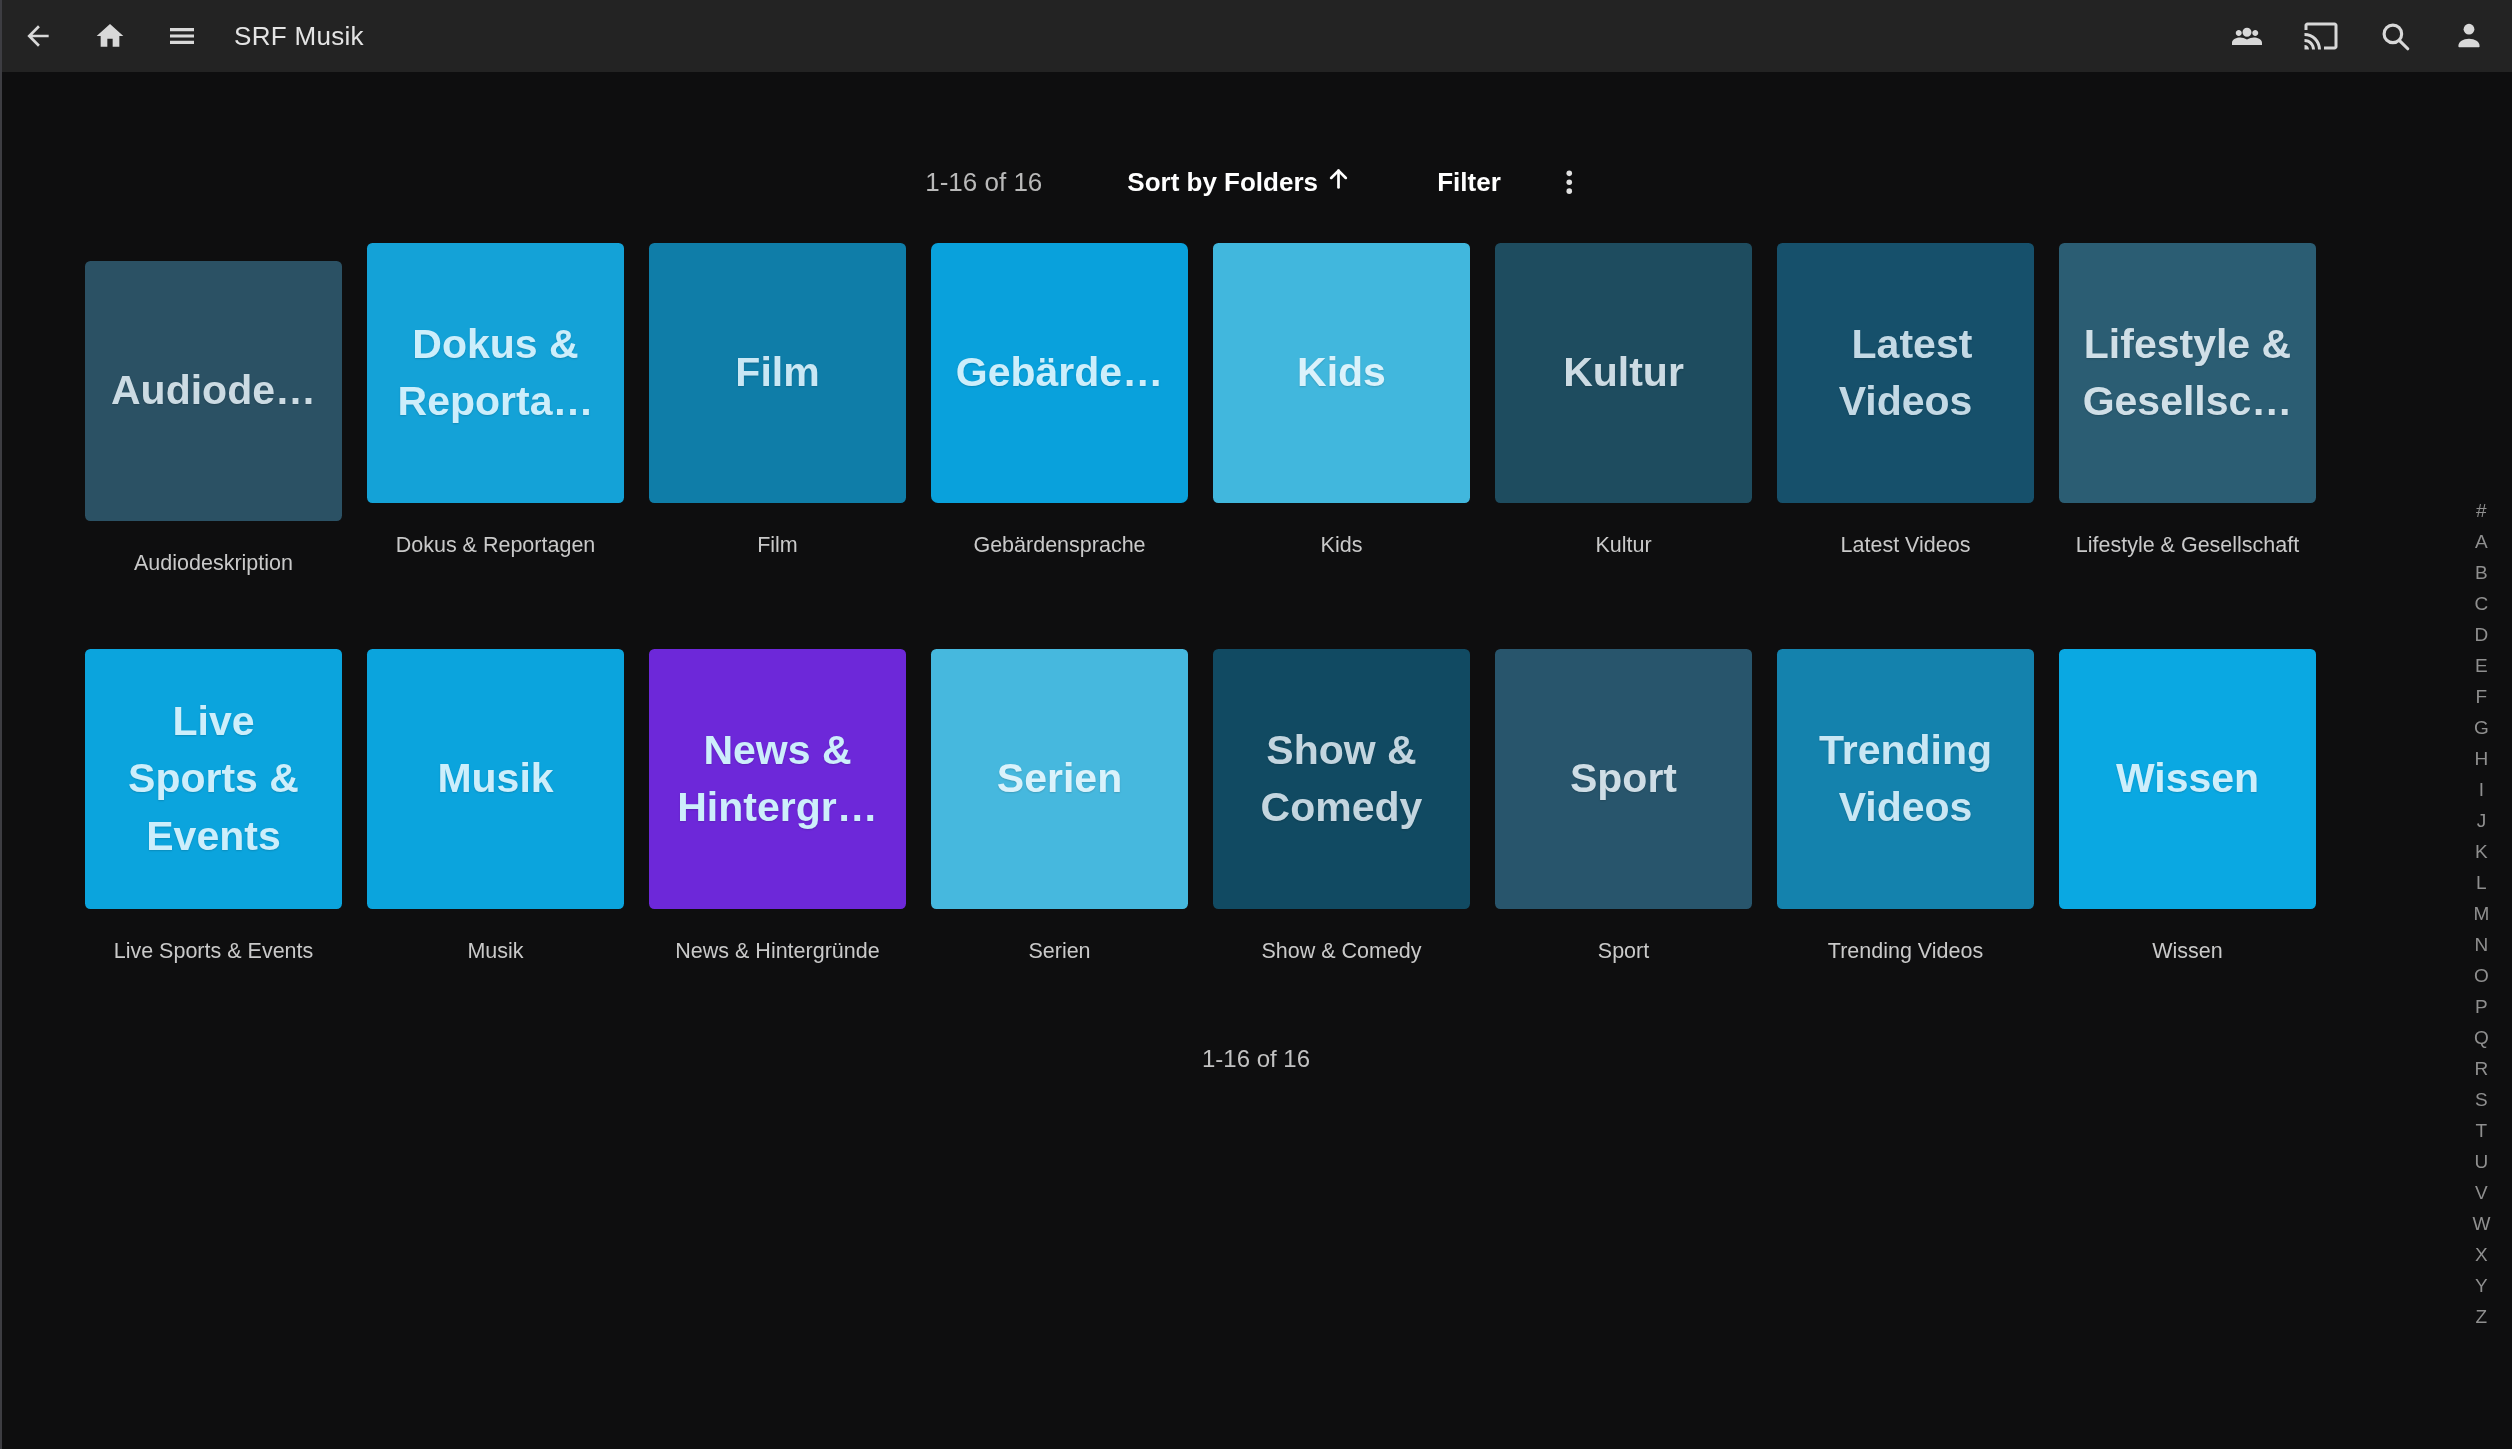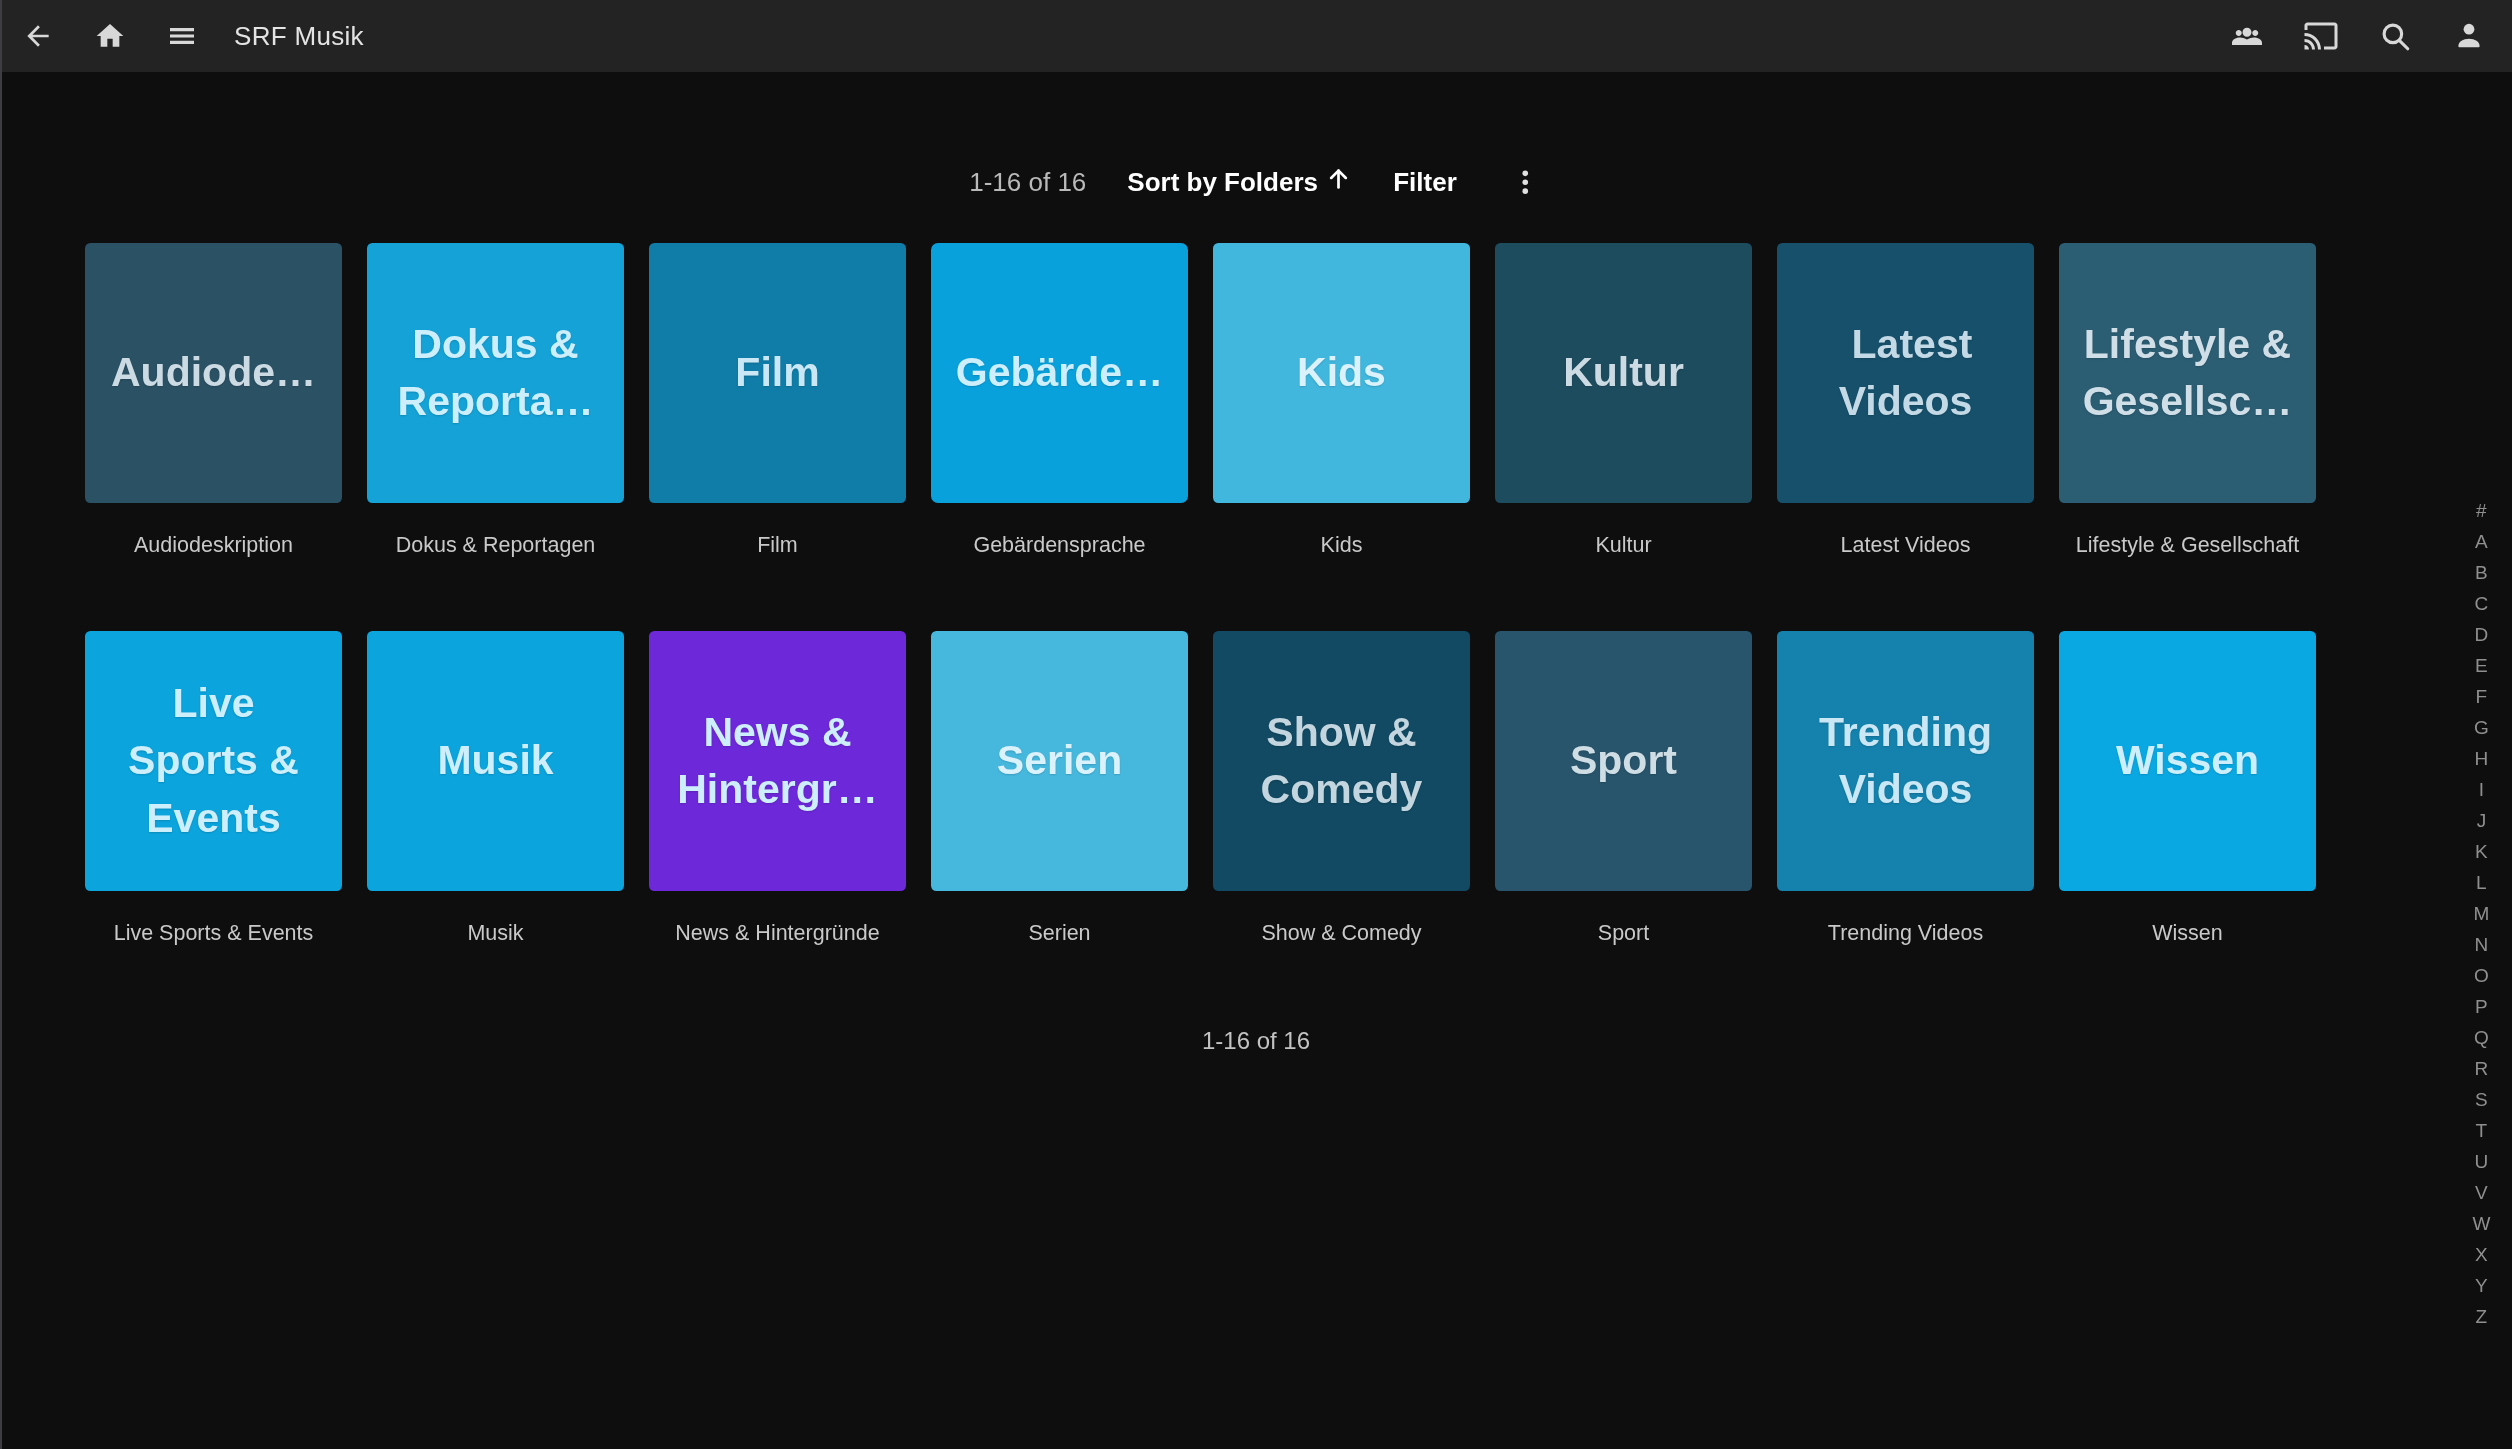--- a/index.html
+++ b/index.html
@@ -15,21 +15,21 @@
   .icon-btn { width:36px; height:36px; display:flex; align-items:center; justify-content:center;
               background:none; border:none; cursor:pointer; color:#d8d8d8; }
   .icon-btn svg { display:block; }
   .app-title { color:#e4e4e4; font-size:26px; font-weight:400; margin-left:34px; letter-spacing:0.3px; }
   .appbar .right { margin-left:auto; display:flex; align-items:center; gap:38px; padding-right:5.4px; }
 
   
   .controls { margin-top:92px; display:flex; align-items:center; justify-content:center; gap:41px; }
   .count-text { color:#b9b9b9; font-size:26px; }
   .text-btn { display:flex; align-items:center; gap:7.2px; background:none; border:none; cursor:pointer;
-              color:#ffffff; font-size:26px; font-weight:700; font-family:inherit; }
+              color:#ffffff; font-size:26px; font-weight:700; font-family:inherit;margin-left:44px; }
   .kebab-btn { margin-left:9px; }
 
   
   .grid { margin:43px 0 0 85px; width:2235px; display:flex; flex-wrap:wrap; column-gap:25px; row-gap:71px; }
   .tile-card { width:257px; cursor:pointer; }
   .tile-art { width:257px; height:260px; border-radius:5.4px; display:flex; align-items:center; justify-content:center;
               text-align:center; }
   .tile-text { font-size:41px; font-weight:700; line-height:1.4; white-space:pre-line; padding:0 9px;
                text-shadow:0 0.9px 1.8px rgba(0,0,0,.15); }
   .tile-label { margin-top:30px; height:27px; text-align:center; color:#c9c9c9; font-size:21.5px;
@@ -125,21 +125,21 @@
             <circle cx="12" cy="5" r="2.2"></circle>
             <circle cx="12" cy="12" r="2.2"></circle>
             <circle cx="12" cy="19" r="2.2"></circle>
           </svg>
       </span>
     </button>
   </div>
 
   <div class="grid" id="tile-grid">
   <div class="tile-card">
-    <div class="tile-art" style="background: rgb(43, 81, 100); color: rgb(204, 219, 227);">
+    <div class="tile-art" style="background: rgb(43, 81, 100); color: rgb(204, 219, 227); margin-top: 18px;">
       <span class="tile-text">Audiode…</span>
     </div>
     <div class="tile-label">Audiodeskription</div>
   </div>
 
   <div class="tile-card">
     <div class="tile-art" style="background: rgb(20, 162, 215); color: rgb(205, 238, 251);">
       <span class="tile-text">Dokus &amp;
 Reporta…</span>
     </div>

